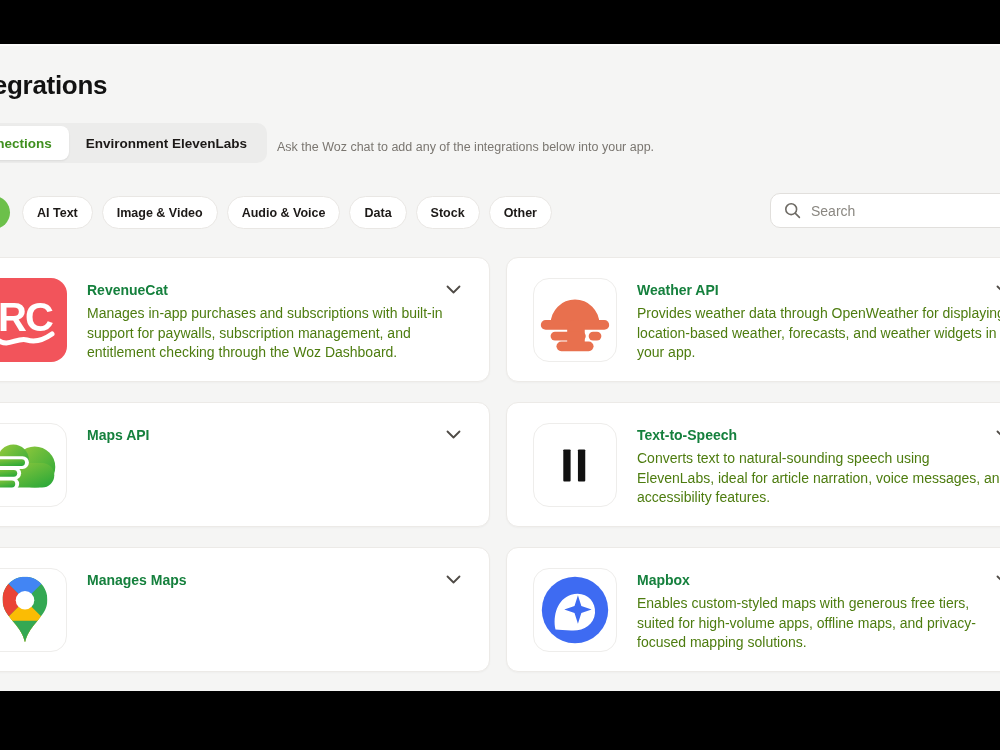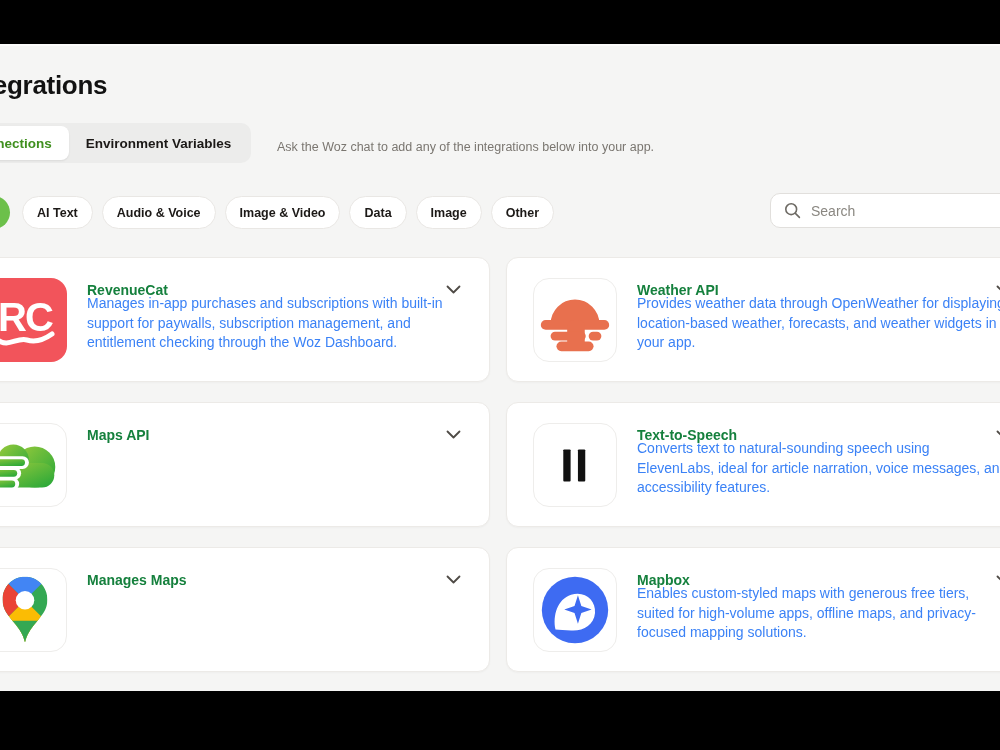--- a/index.html
+++ b/index.html
@@ -39,48 +39,48 @@
                 font-family:inherit;background:transparent;}
   .search input::placeholder{color:#8a8781;}
 
   .card{position:absolute;width:534px;height:125px;background:#fff;border:1px solid #eceae7;
         border-radius:12px;box-sizing:border-box;box-shadow:0 1px 2px rgba(0,0,0,.03);cursor:pointer;}
   .icon-box{position:absolute;left:26px;top:20px;width:84px;height:84px;border-radius:16px;
             background:#fff;border:1px solid #eeedeb;box-sizing:border-box;overflow:hidden;
             display:flex;align-items:center;justify-content:center;}
   .icon-box.brand-red{background:var(--revenuecat-red);border:none;}
   .card-title{position:absolute;left:130px;top:24px;font-size:14px;font-weight:700;color:#15803d;}
-  .card-desc{position:absolute;left:130px;top:36px;font-size:14px;line-height:19.5px;color:#3b82f6;}
+  .card-desc{position:absolute;left:130px;top:46px;font-size:14px;line-height:19.5px;color:#4d7c0f;}
   .card.col-left  .card-desc{width:390px;}
   .card.col-right .card-desc{width:372px;}
   .chevron{position:absolute;right:28px;top:27px;}
 </style>
 </head>
 <body>
 
 <div class="frame">
 
   <div class="letterbox top"></div>
   <div class="hairline"></div>
 
   <div class="page-title">Integrations</div>
 
   <div class="tabbar">
     <div class="tab active">Connections</div>
-    <div class="tab">Environment Variables</div>
+    <div class="tab">Environment ElevenLabs</div>
   </div>
   <div class="helper">Ask the Woz chat to add any of the integrations below into your app.</div>
 
   <div class="pill-all">All</div>
   <div class="filters">
     <div class="pill">AI Text</div>
+    <div class="pill">Image &amp; Video</div>
     <div class="pill">Audio &amp; Voice</div>
-    <div class="pill">Image &amp; Video</div>
     <div class="pill">Data</div>
-    <div class="pill">Image</div>
+    <div class="pill">Stock</div>
     <div class="pill">Other</div>
   </div>
 
   <div class="search">
     <svg width="17" height="17" viewBox="0 0 17 17">
       <circle cx="7.2" cy="7.2" r="5.4" fill="none" stroke="#6d6a64" stroke-width="1.6"></circle>
       <line x1="11.4" y1="11.4" x2="15.4" y2="15.4" stroke="#6d6a64" stroke-width="1.6" stroke-linecap="round"></line>
     </svg>
     <input placeholder="Search" style="">
   </div>

